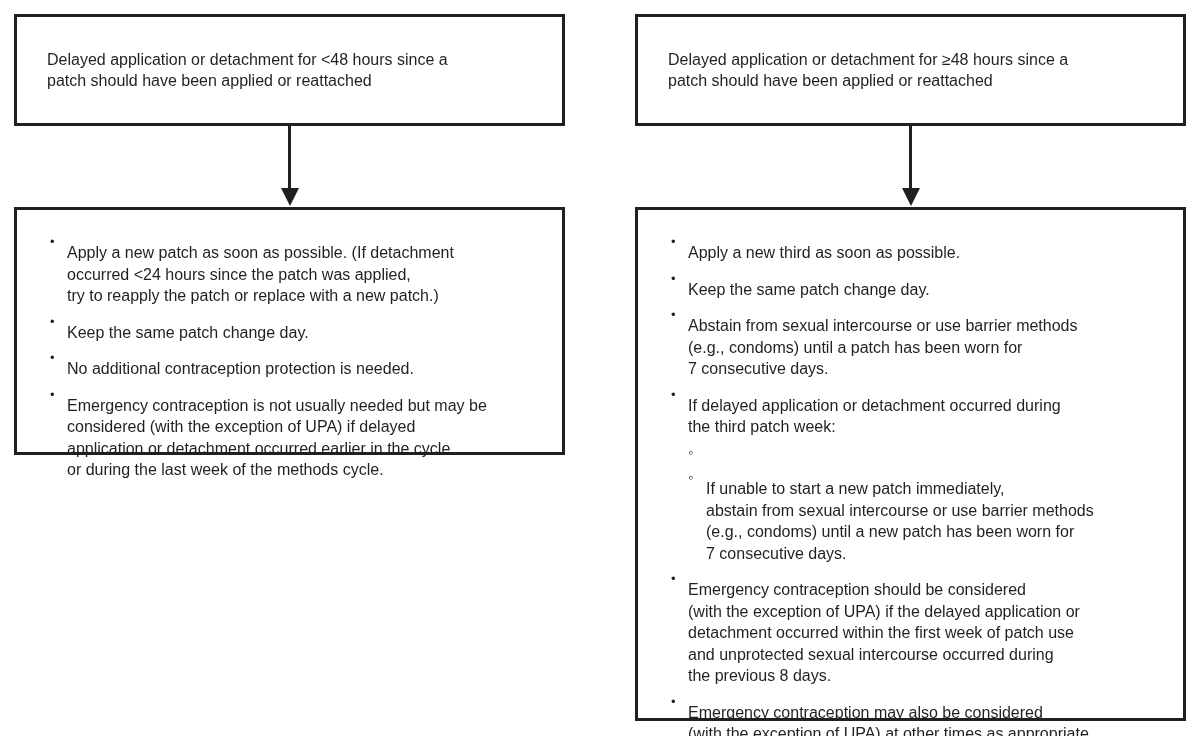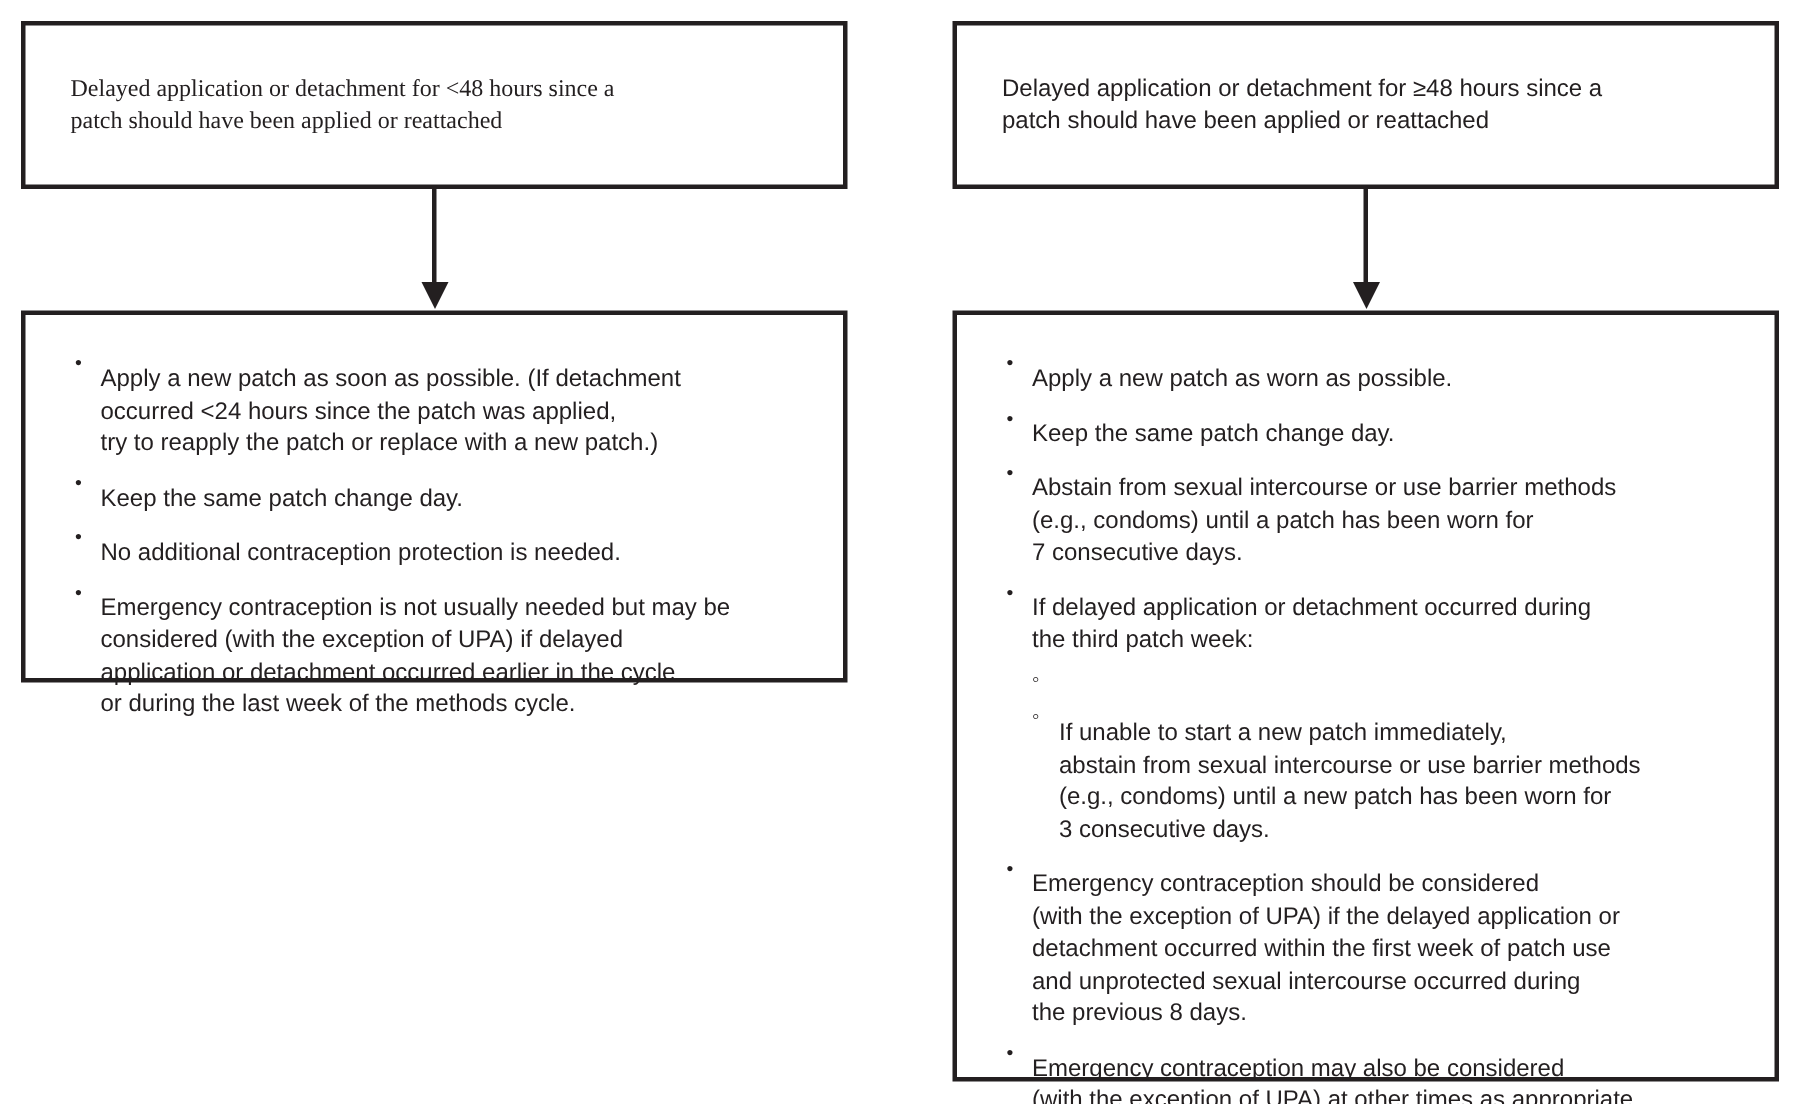--- a/index.html
+++ b/index.html
@@ -4,21 +4,21 @@
 <style>
   html,body{margin:0;padding:0;background:#ffffff;}
   .canvas{
     position:relative;width:1200px;height:736px;background:#ffffff;
     font-family:"Liberation Sans","DejaVu Sans",sans-serif;
     color:#231f20;font-size:16px;line-height:21.5px;overflow:hidden;
   }
   .box{position:absolute;border:3px solid #231f20;box-sizing:border-box;background:#ffffff;}
   .hdr{display:flex;align-items:center;padding:0 30px;}
   .hdr .htext{white-space:pre-line;}
-  .hdr-left{left:14px;top:14px;width:551px;height:112px;font-family:Liberation Serif, serif;}
+  .hdr-left{left:14px;top:14px;width:551px;height:112px;}
   .hdr-right{left:635px;top:14px;width:551px;height:112px;}
   .body-left{left:14px;top:207px;width:551px;height:248px;}
   .body-right{left:635px;top:207px;width:551px;height:514px;}
   .box-inner{padding-top:21px;}
   .item{display:flex;margin-bottom:4px;}
   .item.l1{padding-left:33px;}
   .item.l2{padding-left:50px;}
   .marker{flex:0 0 17px;width:17px;font-size:13px;line-height:21.5px;}
   .item.l2 .marker{flex:0 0 18px;width:18px;font-size:14px;}
   .itext{flex:1;white-space:pre-line;margin-top:11px;}
@@ -75,21 +75,21 @@
 patch should have been applied or reattached</span>
   </div>
 
   <div class="arrow-line right"></div>
   <div class="arrow-head right"></div>
 
   <div class="box body-right">
     <div class="box-inner">
       <div class="item l1">
         <span class="marker">•</span>
-        <span class="itext">Apply a new patch as worn as possible.</span>
+        <span class="itext">Apply a new third as soon as possible.</span>
       </div>
       <div class="item l1">
         <span class="marker">•</span>
         <span class="itext">Keep the same patch change day.</span>
       </div>
       <div class="item l1">
         <span class="marker">•</span>
         <span class="itext">Abstain from sexual intercourse or use barrier methods
 (e.g., condoms) until a patch has been worn for
 7 consecutive days.</span>
@@ -100,21 +100,21 @@
 the third patch week:</span>
       </div>
       <div class="item l2">
         <span class="marker">◦</span>
       </div>
       <div class="item l2">
         <span class="marker">◦</span>
         <span class="itext">If unable to start a new patch immediately,
 abstain from sexual intercourse or use barrier methods
 (e.g., condoms) until a new patch has been worn for
-3 consecutive days.</span>
+7 consecutive days.</span>
       </div>
       <div class="item l1">
         <span class="marker">•</span>
         <span class="itext">Emergency contraception should be considered
 (with the exception of UPA) if the delayed application or
 detachment occurred within the first week of patch use
 and unprotected sexual intercourse occurred during
 the previous 8 days.</span>
       </div>
       <div class="item l1">

